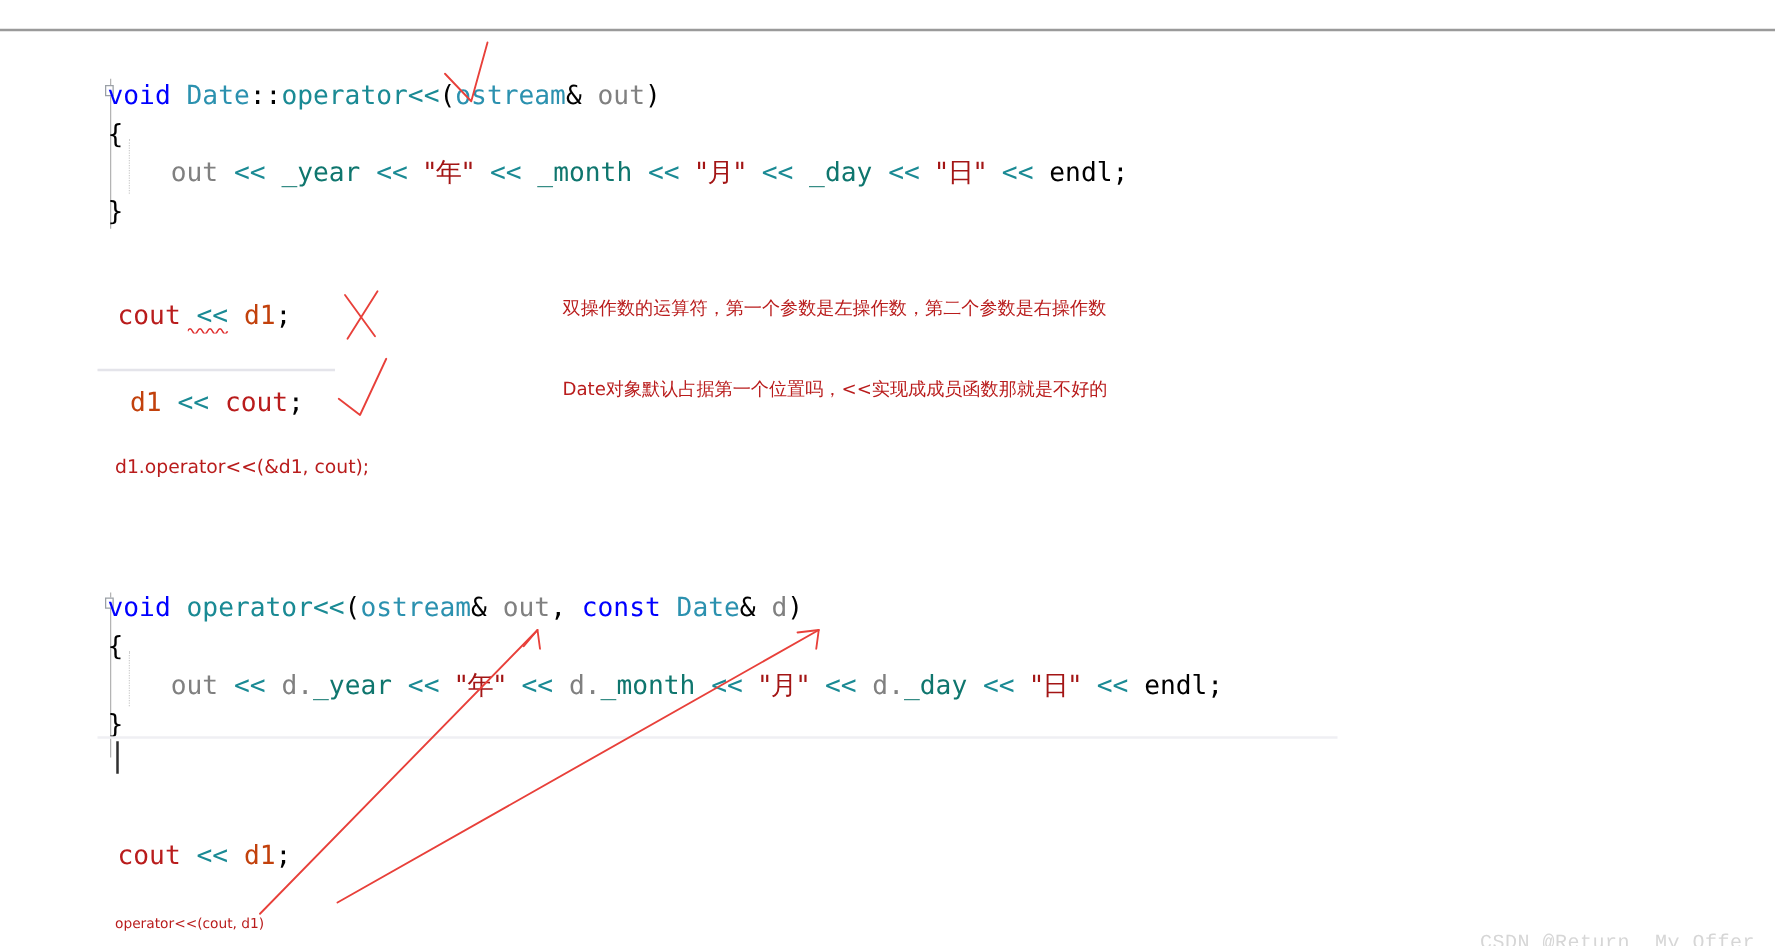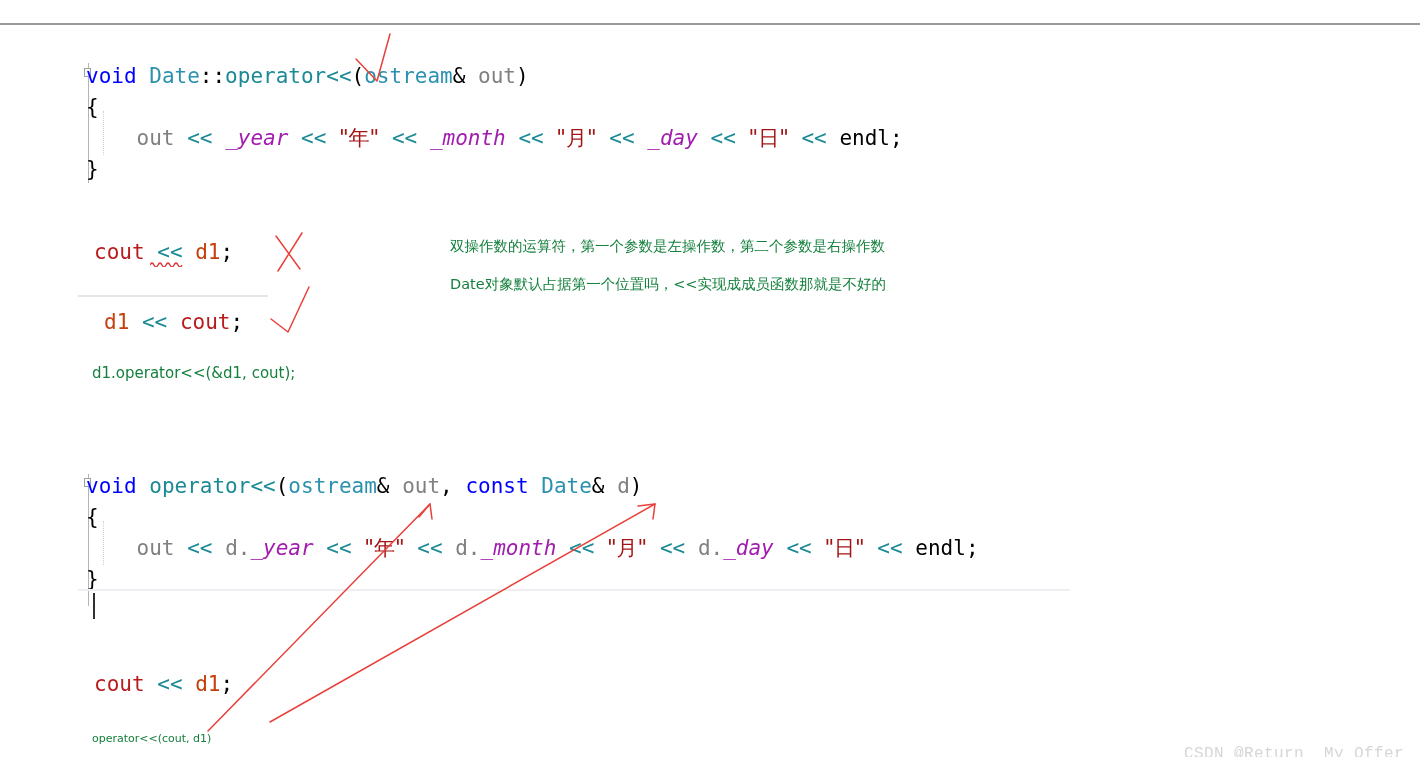--- a/index.html
+++ b/index.html
@@ -80,21 +80,21 @@
   }
   .indent-guide.g1 { left: 103px; top: 92px;  height: 44px; }
   .indent-guide.g2 { left: 103px; top: 502px; height: 44px; }
 
   
   .kw      { color: #0000ff; }            
   .type    { color: #2b91af; }            
   .fn      { color: #1a8a94; }            
   .op      { color: #1a8a94; }            
   .var     { color: #808080; }            
-  .member  { color: #a21caf; font-style: italic; }            
+  .member  { color: #0f766e; }            
   .ident   { color: #b91c1c; }            
   .obj     { color: #c2410c; }            
   .str     { color: #a31515; }            
   .macro   { color: #000000; }            
   .punct   { color: #000000; }
   .brace   { color: #000000; }
 
   
   .cjk { font-family: "DejaVu Sans", sans-serif; }
 
@@ -137,27 +137,27 @@
     left: 93px;
     top: 574px;
     width: 2px;
     height: 26px;
     background: #303030;
   }
 
   
   .note {
     position: absolute;
-    color: #15803d;
+    color: #b91c1c;
     font-family: "DejaVu Sans", "Liberation Sans", sans-serif;
     font-size: 14.5px;
     white-space: pre;
   }
   .note-cn1 { left: 450px; top: 218px; }
-  .note-cn2 { left: 450px; top: 256px; }
+  .note-cn2 { left: 450px; top: 283px; }
   .note-c1  { left: 92px;  top: 345px; font-size: 15px; }
   .note-c2  { left: 92px;  top: 713px; font-size: 11px; }
 
   
   #ink {
     position: absolute;
     left: 0; top: 0;
     width: 1420px;
     height: 757px;
     pointer-events: none;

